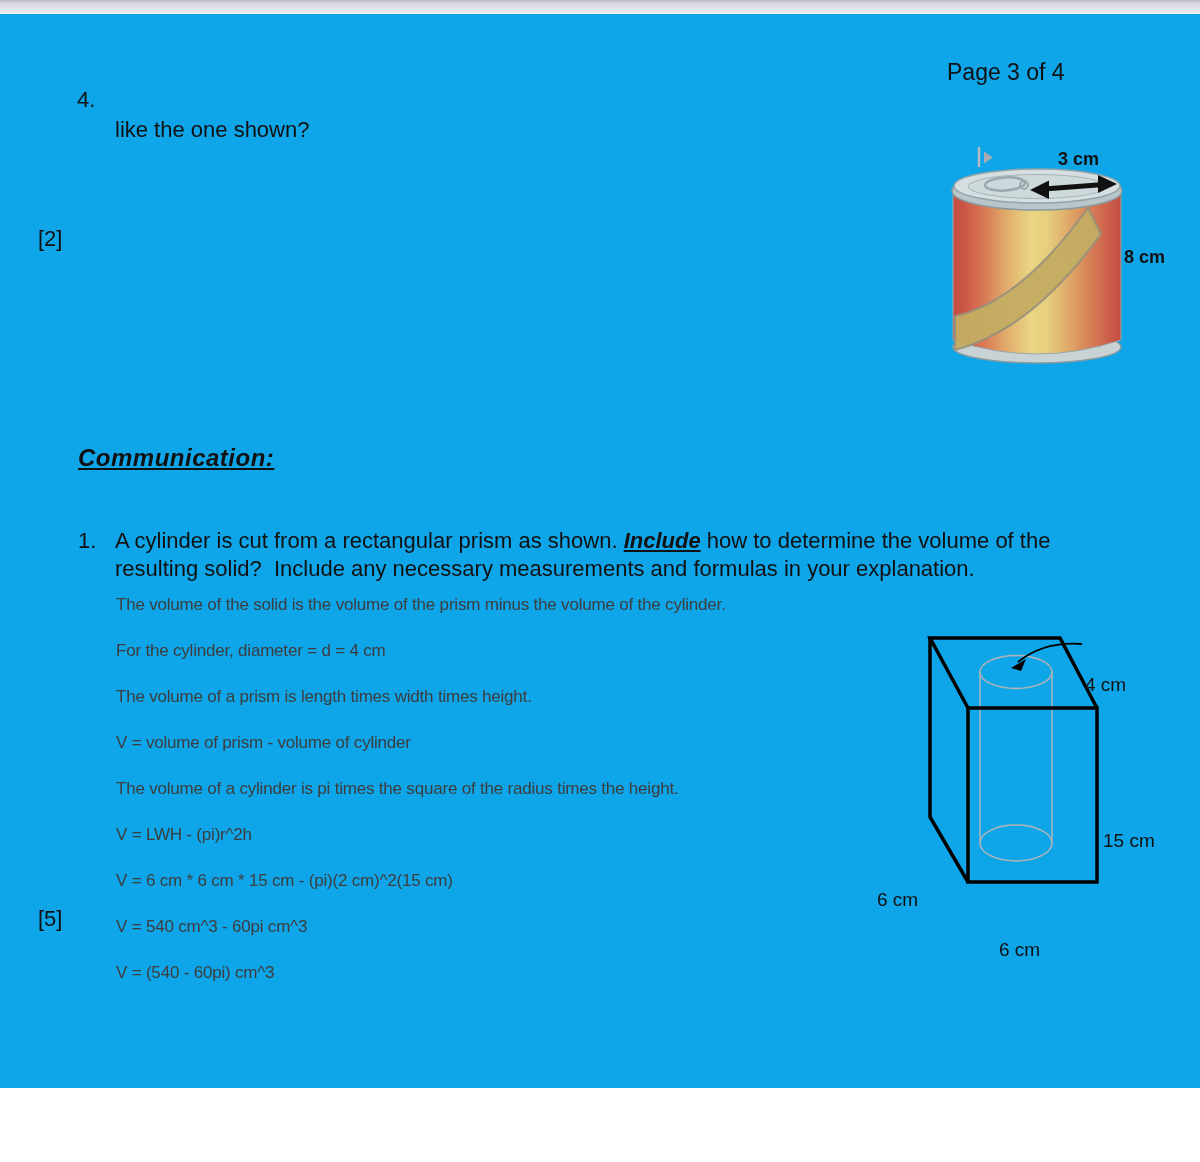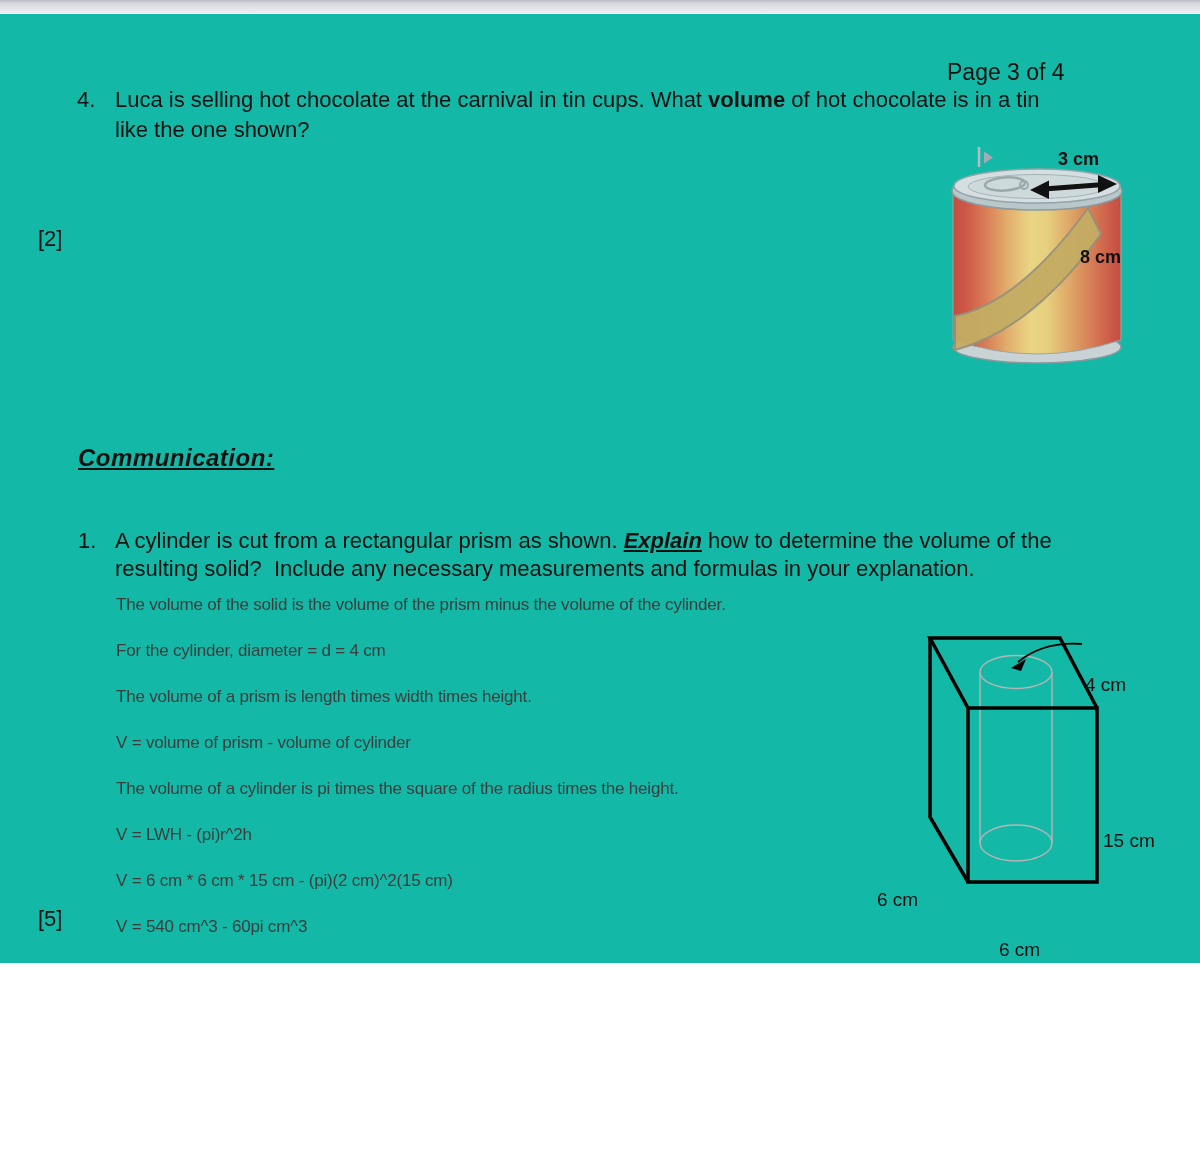--- a/index.html
+++ b/index.html
@@ -1,17 +1,17 @@
 <!DOCTYPE html>
 <html><head>
 <meta charset="utf-8">
 <style>
   html,body{margin:0;padding:0;background:#ffffff;}
   .screen{
-    position:relative;width:1200px;height:963px;background:#14b8a6;overflow:hidden;
+    position:relative;width:1200px;height:1088px;background:#0ea5e9;overflow:hidden;
     font-family:"Liberation Sans","DejaVu Sans",sans-serif;color:#111;
   }
   .top-strip{
     position:absolute;left:0;top:0;width:1200px;height:13px;
     background:linear-gradient(to bottom,#b9b9c3 0px,#d6d6de 3px,#e2e2e9 8px,#ededf2 13px);
     border-bottom:1px solid #f2f2f5;
   }
   .page-indicator{position:absolute;left:947px;top:59px;font-size:23px;}
   .q-number{position:absolute;font-size:22px;}
   .q-line{position:absolute;font-size:22px;white-space:pre;}
@@ -25,38 +25,37 @@
   .answers{position:absolute;left:116px;top:582px;width:720px;}
   .answer-line{
     height:46px;display:flex;align-items:center;
     font-size:17px;letter-spacing:-0.2px;color:#3d3d3d;white-space:pre;text-align:center;
   }
   .figure{position:absolute;}
   #tin-figure{left:930px;top:140px;width:200px;height:235px;}
   #prism-figure{left:860px;top:620px;width:340px;height:290px;}
   .fig-label{position:absolute;font-size:18px;font-weight:bold;white-space:pre;}
   #tin-radius-label{left:1058px;top:149px;}
-  #tin-height-label{left:1080px;top:247px;text-align:center;}
+  #tin-height-label{left:1124px;top:247px;text-align:center;}
   .prism-label{position:absolute;font-size:19px;font-weight:normal;white-space:pre;margin-top:47px;}
   #prism-diam-label{left:1085px;top:627px;}
   #prism-height-label{left:1103px;top:783px;}
   #prism-depth-label{left:877px;top:842px;}
   #prism-width-label{left:999px;top:892px;}
 </style>
 </head>
 <body>
 
 <div class="screen">
 
   <div class="top-strip"></div>
 
   <div class="page-indicator">Page 3 of 4</div>
 
   <div class="q-number" style="left:77px;top:87px;">4.</div>
-  <div class="q-line" style="left:115px;top:87px;"><span>Luca is selling hot chocolate at the carnival in tin cups. What </span><span class="bold">volume</span><span> of hot chocolate is in a tin</span></div>
   <div class="q-line" style="left:115px;top:117px;">like the one shown?</div>
   <div class="marks" style="top:226px;">[2]</div>
 
   <svg id="tin-figure" class="figure" viewBox="930 140 200 235">
     <defs>
       <linearGradient id="canBody" x1="0" y1="0" x2="1" y2="0">
         <stop offset="0" stop-color="#c24e40"></stop>
         <stop offset="0.07" stop-color="#cd5646"></stop>
         <stop offset="0.2" stop-color="#da7e57"></stop>
         <stop offset="0.33" stop-color="#e2b06e"></stop>
@@ -94,21 +93,21 @@
       <line x1="979" y1="147" x2="979" y2="167" stroke="#b9b9c2" stroke-width="2.5"></line>
       <polygon points="984,151.5 993,157.5 984,163.5" fill="#a9a9b4"></polygon>
     </g>
   </svg>
   <div class="fig-label" id="tin-radius-label">3 cm</div>
   <div class="fig-label" id="tin-height-label">8 cm</div>
 
   <div class="section-heading">Communication:</div>
 
   <div class="q-number" style="left:78px;top:528px;">1.</div>
-  <div class="q-line" style="left:115px;top:528px;"><span>A cylinder is cut from a rectangular prism as shown. </span><span class="bold-ital-ul">Explain</span><span> how to determine the volume of the</span></div>
+  <div class="q-line" style="left:115px;top:528px;"><span>A cylinder is cut from a rectangular prism as shown. </span><span class="bold-ital-ul">Include</span><span> how to determine the volume of the</span></div>
   <div class="q-line" style="left:115px;top:556px;">resulting solid?  Include any necessary measurements and formulas in your explanation.</div>
   <div class="marks" style="top:906px;">[5]</div>
 
   <div class="answers">
     <div class="answer-line">The volume of the solid is the volume of the prism minus the volume of the cylinder.</div>
     <div class="answer-line">For the cylinder, diameter = d = 4 cm</div>
     <div class="answer-line">The volume of a prism is length times width times height.</div>
     <div class="answer-line">V = volume of prism - volume of cylinder</div>
     <div class="answer-line">The volume of a cylinder is pi times the square of the radius times the height.</div>
     <div class="answer-line">V = LWH - (pi)r^2h</div>

